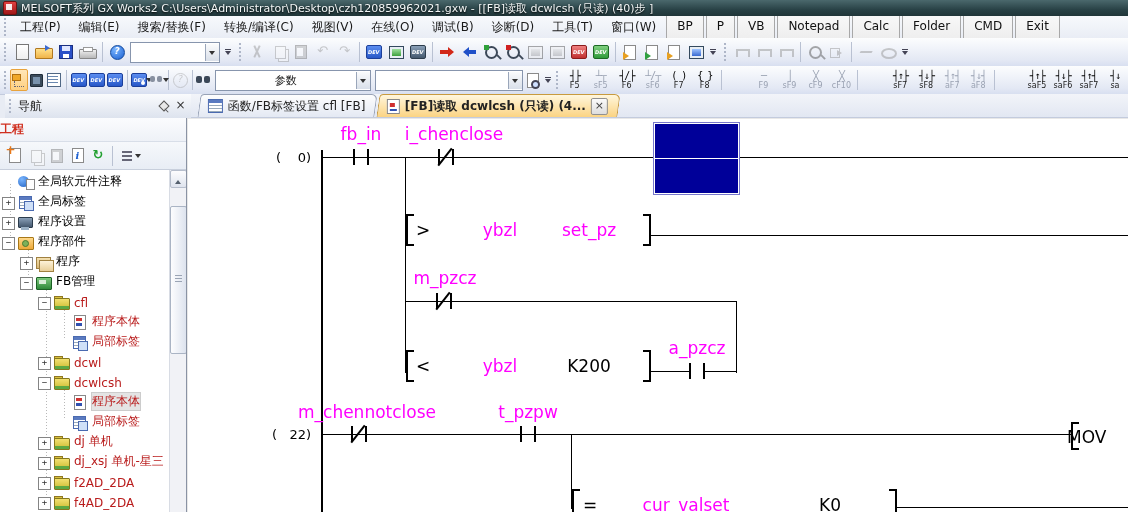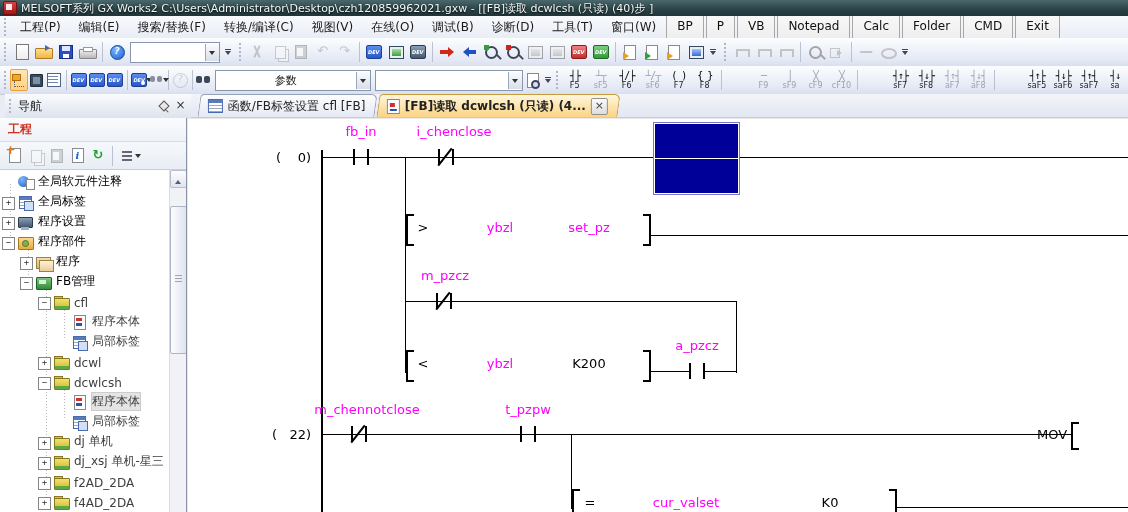--- a/index.html
+++ b/index.html
@@ -126,33 +126,33 @@
   .tab.active{background:linear-gradient(#fff6dd,#fbd483);border-color:#c89a3e;font-weight:bold}
   .tabclose{width:15px;height:15px;background:linear-gradient(#fbfbfb,#dddddd);border:1px solid #909090;border-radius:2px;
     line-height:13px;text-align:center;font-size:11px;font-weight:normal;color:#444}
   .ic-table{width:13px;height:12px;background:#fff;border:1px solid #4a6ab0;
     background-image:linear-gradient(#5a7ac0 0 3px,transparent 3px),repeating-linear-gradient(to bottom,transparent 0 2px,#9ab 2px 3px)}
   .ic-ladderdoc{width:11px;height:13px;background:#fff;border:1px solid #888;position:relative}
   .ic-ladderdoc:before{content:"";position:absolute;left:2px;top:3px;width:5px;height:4px;background:#d03030}
   .ic-ladderdoc:after{content:"";position:absolute;left:2px;top:9px;width:7px;height:2px;background:#3050b0}
   
   #nav{position:absolute;left:0;top:118px;width:186px;height:394px;background:#f6f8fb;border-right:1px solid #aab2c0;overflow:hidden}
-  #nav-section{height:23px;line-height:23px;padding-left:8px;background:linear-gradient(#fbfcfe,#eef1f7);
+  #nav-section{height:23px;line-height:23px;padding-left:0;background:linear-gradient(#fbfcfe,#eef1f7);
     border-bottom:1px solid #d8dee8;color:#d03020;font-weight:bold}
   #nav-tools{height:27px;display:flex;align-items:center;padding-left:4px;border-bottom:1px solid #c8cfdc;background:linear-gradient(#f6f8fb,#e8edf5)}
   #nav-tools .tbi{width:21px;height:21px}
   #tree{position:absolute;left:0;top:52px;right:16px;bottom:0;background:#fff;overflow:hidden}
   .guide{position:absolute;width:1px;background-image:repeating-linear-gradient(to bottom,#b8b8b8 0 1px,transparent 1px 3px)}
   .trow{height:20px;display:flex;align-items:flex-end;position:relative}
   .texp{width:11px;height:11px;flex:none;background:#fff;border:1px solid #848484;
     font-family:"DejaVu Sans Mono",monospace;font-size:9px;line-height:9px;text-align:center;color:#333;margin-right:3px}
   .texp.hide{visibility:hidden}
   .tico{width:17px;height:15px;flex:none;position:relative;margin-right:3px}
   .tlabel{white-space:nowrap;color:#000}
-  .tlabel.red{color:#404040}
+  .tlabel.red{color:#b91c1c}
   .trow.selected{background:transparent}
   .trow.selected .tlabel{background:#e4e4e4;outline:1px solid #cccccc}
   
   .tico:before,.tico:after{content:"";position:absolute}
   .ti-comment:before{left:0;top:1px;width:11px;height:11px;border-radius:50%;background:radial-gradient(circle at 35% 30%,#7ab6ff,#2060c0)}
   .ti-comment:after{right:0;bottom:0;width:7px;height:9px;background:#fff;border:1px solid #888}
   .ti-gtable:before,.ti-ltable:before{left:1px;top:1px;width:11px;height:11px;background:#fff;border:1px solid #4a6ab0;
     background-image:linear-gradient(#5a7ac0 0 3px,transparent 3px),repeating-linear-gradient(to bottom,transparent 0 2px,#9ab 2px 3px)}
   .ti-gtable:after,.ti-ltable:after{left:6px;top:6px;width:8px;height:8px;background:#cfe0f8;border:1px solid #4a6ab0}
   .ti-setting:before{left:0;top:2px;width:13px;height:9px;background:linear-gradient(#8aa0b8,#44586e);border:1px solid #2c3c4c;border-radius:1px}
@@ -174,21 +174,21 @@
   #tscroll .thumb{position:absolute;left:0;top:36px;width:15px;height:146px;background:linear-gradient(90deg,#fdfdfe,#dde3ee);border:1px solid #aab4c4;border-radius:2px}
   #tscroll .thumb:before{content:"";position:absolute;left:4px;top:68px;width:7px;height:1px;background:#9aa4b4;box-shadow:0 3px 0 #9aa4b4,0 6px 0 #9aa4b4}
   
   #editor{position:absolute;left:186px;top:118px;width:942px;height:394px;background:#fff;overflow:hidden;
     border-left:1px solid #8a93a4;box-shadow:inset 1px 1px 0 #e8e8e8}
   .hl,.vl{position:absolute;background:#000}
   .hl{height:1px}.vl{width:1px}
   .rail{width:2px}
   .cb{position:absolute;width:2px;height:16px;background:#000}
   .slash{position:absolute;width:2px;height:22px;background:#000;transform:rotate(38deg)}
-  .lab{position:absolute;transform:translateX(-50%);font-size:13px;white-space:nowrap}
+  .lab{position:absolute;transform:translateX(-50%);font-size:17px;white-space:nowrap}
   .lab.m{color:var(--magenta,#ff00ff)}
   .lab.l{transform:none}
   .rnum{position:absolute;font-size:13px;white-space:pre;text-align:right;width:66px}
   .lbrk,.rbrk{position:absolute;width:6px;border:2px solid #000;border-right:none}
   .rbrk{border:2px solid #000;border-left:none}
   .fblock{position:absolute;background:var(--navy,#000099);border:1px solid #7777cc;box-shadow:inset 0 0 0 1px #ffffff}
   .fblock .div{position:absolute;left:0;right:0;height:1px;background:#fff}
 </style>
 </head>
 <body style="--magenta: #ff00ff; --navy: #000099;">
@@ -676,21 +676,21 @@
   <div class="hl" style="left:136px;top:316px;width:750px"></div>
   <div class="cb" style="left:164px;top:308px"></div>
   <div class="cb" style="left:178px;top:308px"></div>
   <div class="slash" style="left:170px;top:305px"></div>
   <span class="lab m" style="left:180px;top:284px">m_chennotclose</span>
   <div class="cb" style="left:333px;top:308px"></div>
   <div class="cb" style="left:347px;top:308px"></div>
   <span class="lab m" style="left:341px;top:284px">t_pzpw</span>
   <div class="vl" style="left:384px;top:316px;height:75px"></div>
   <div class="lbrk" style="left:884px;top:304px;height:24px"></div>
-  <span class="lab l" style="left:850px;top:309px">MOV</span>
+  <span class="lab l" style="left:880px;top:309px">MOV</span>
 
   <div class="lbrk" style="left:385px;top:371px;height:30px"></div>
   <span class="lab" style="left:403px;top:377px">=</span>
   <span class="lab m" style="left:499px;top:377px">cur_valset</span>
   <span class="lab" style="left:643px;top:377px">K0</span>
   <div class="rbrk" style="left:702px;top:371px;height:30px"></div>
   <div class="hl" style="left:710px;top:389px;width:232px"></div>
 </div>
 
 </body></html>

